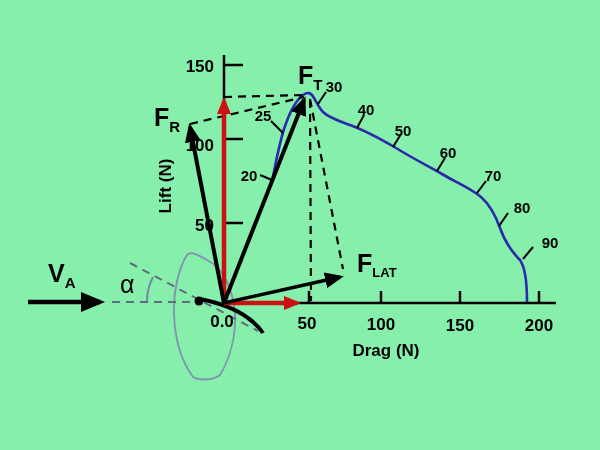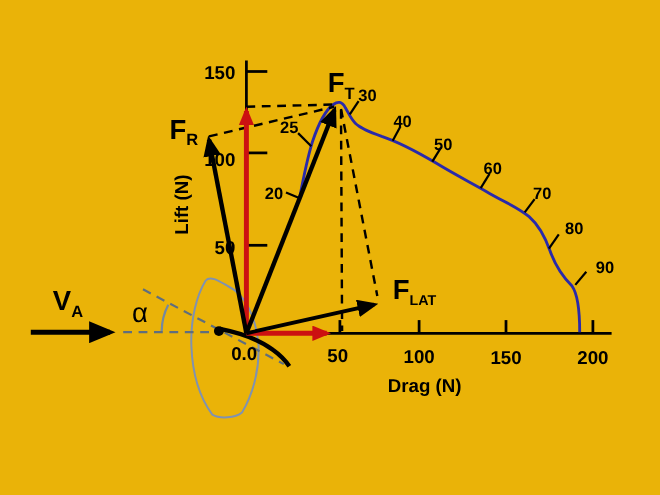--- a/index.html
+++ b/index.html
@@ -1,16 +1,16 @@
 <!DOCTYPE html>
 <html><head>
 <meta charset="utf-8">
 <style>
   html,body{margin:0;padding:0;background:#fff;}
-  .stage{position:relative;width:600px;height:450px;background:#eab308;overflow:hidden;}
+  .stage{position:relative;width:600px;height:450px;background:#86efac;overflow:hidden;}
   svg{display:block;}
   text{font-family:"Liberation Sans","DejaVu Sans",sans-serif;fill:#000;}
   .tick-num{font-size:17px;font-weight:700;}
   .angle-num{font-size:15px;font-weight:700;}
   .axis-title{font-size:17px;font-weight:700;}
   .vec-main{font-size:25px;font-weight:700;}
   .vec-sub{font-size:15px;font-weight:700;}
   .vec-sub-sm{font-size:13px;font-weight:700;}
   .alpha{font-size:25px;font-weight:400;}
 </style>

